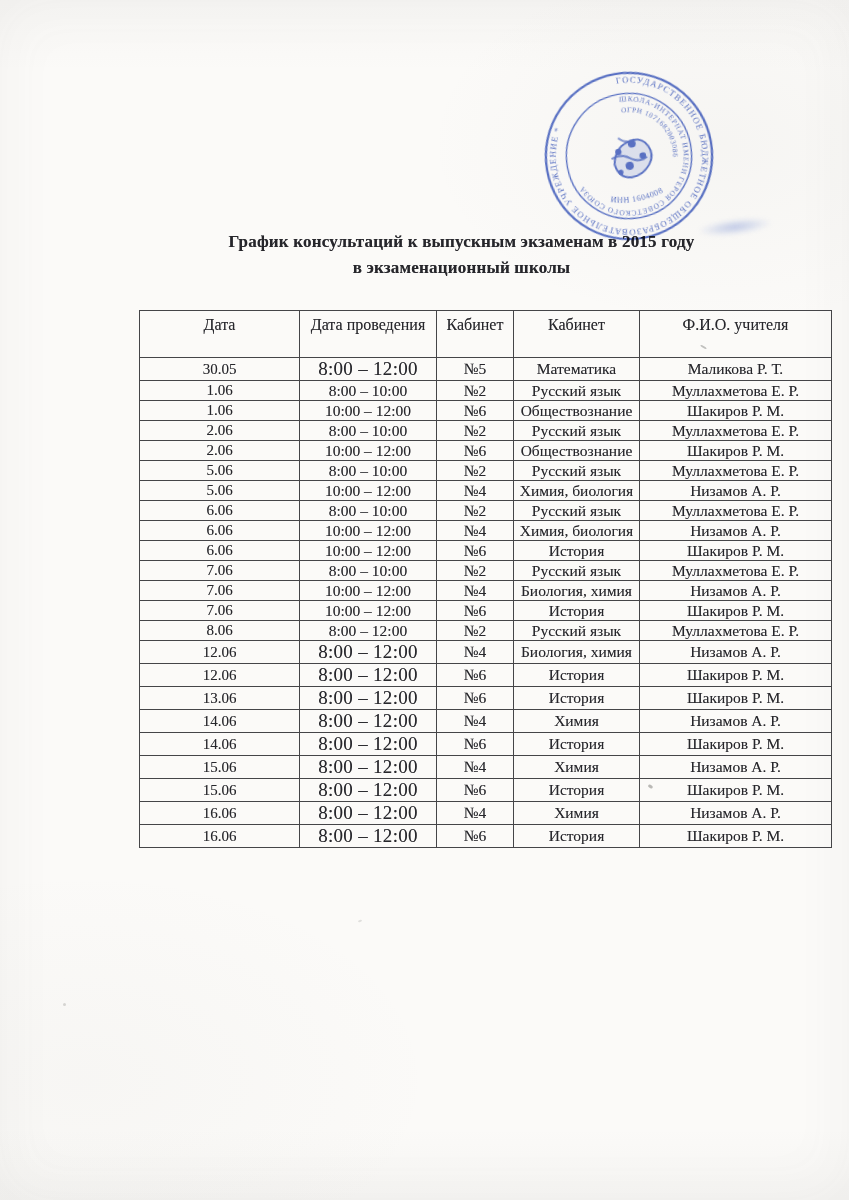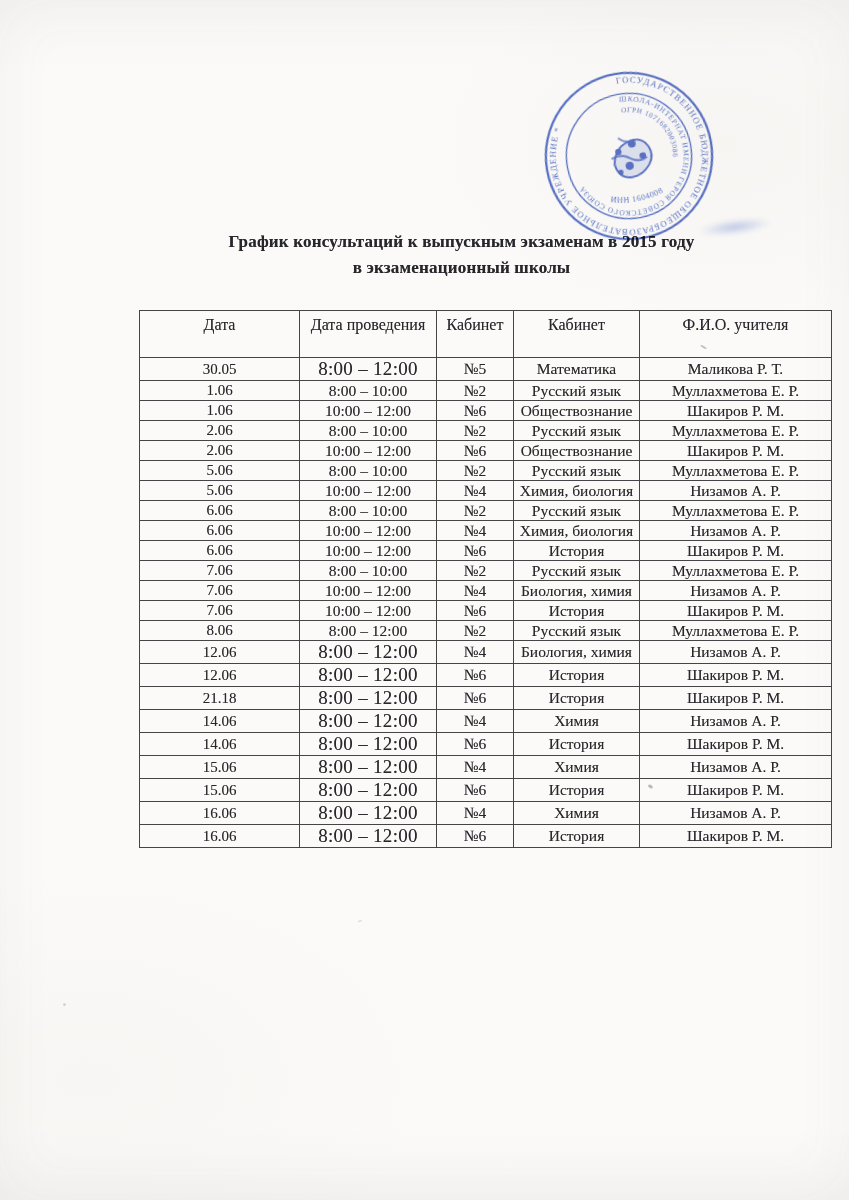--- a/index.html
+++ b/index.html
@@ -257,21 +257,21 @@
           <td class="col-teacher">Низамов А. Р.</td>
         </tr>
         <tr class="big">
           <td class="col-date">12.06</td>
           <td class="col-time">8:00 – 12:00</td>
           <td class="col-room">№6</td>
           <td class="col-subject">История</td>
           <td class="col-teacher">Шакиров Р. М.</td>
         </tr>
         <tr class="big">
-          <td class="col-date">21.18</td>
+          <td class="col-date">13.06</td>
           <td class="col-time">8:00 – 12:00</td>
           <td class="col-room">№6</td>
           <td class="col-subject">История</td>
           <td class="col-teacher">Шакиров Р. М.</td>
         </tr>
         <tr class="big">
           <td class="col-date">14.06</td>
           <td class="col-time">8:00 – 12:00</td>
           <td class="col-room">№4</td>
           <td class="col-subject">Химия</td>

